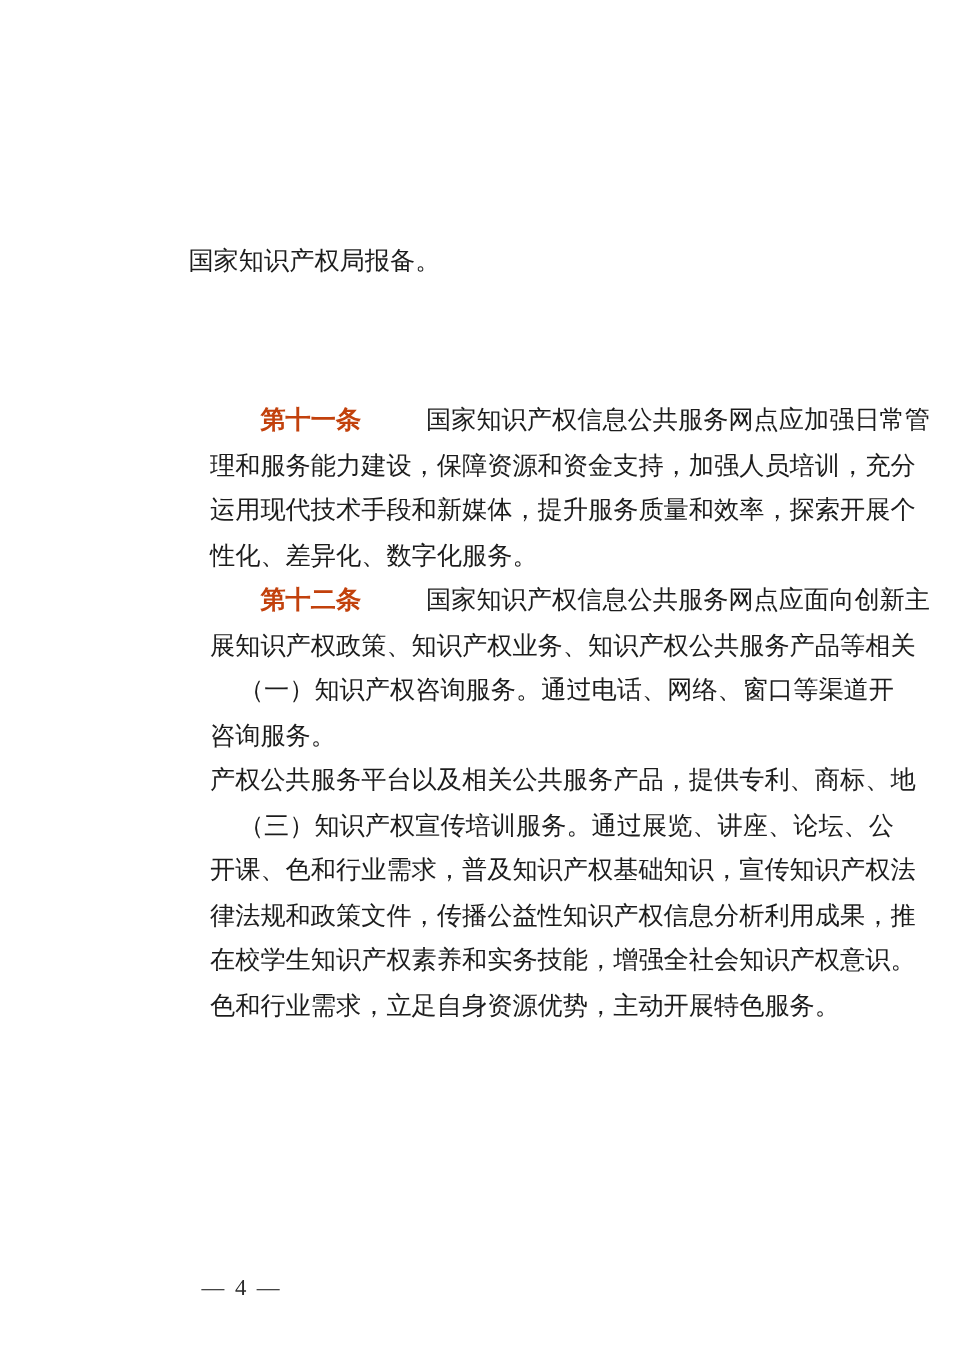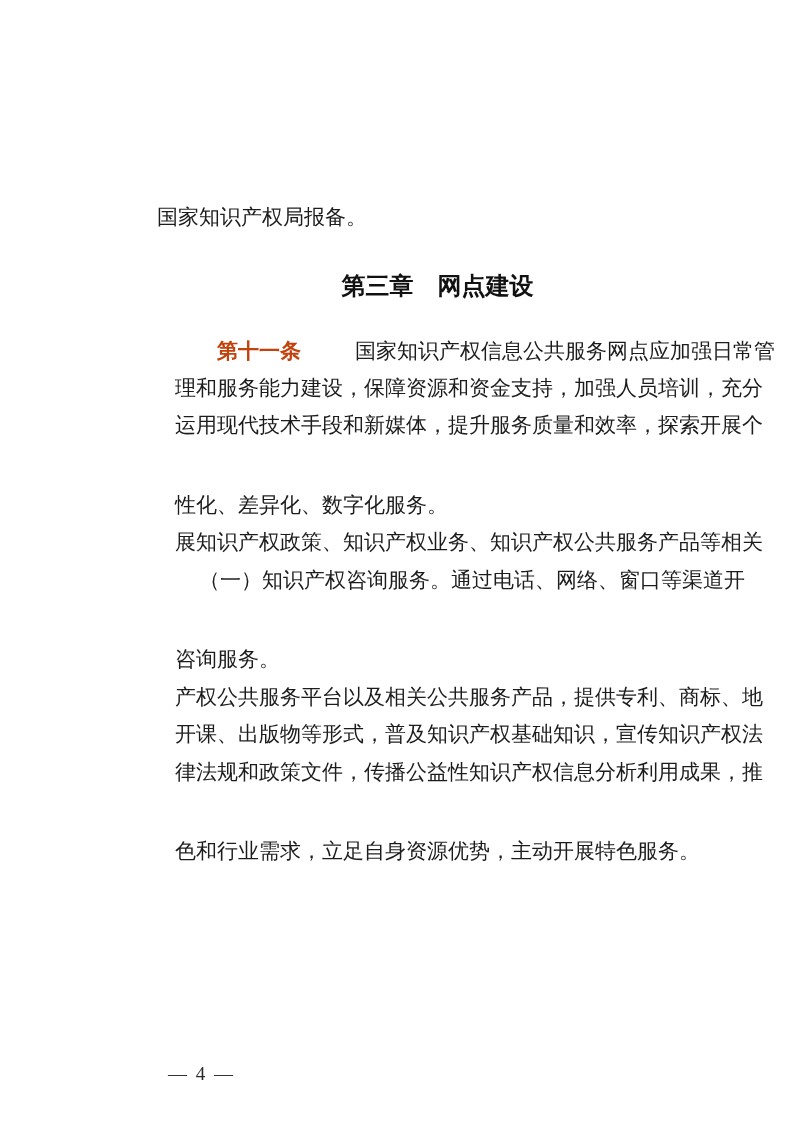--- a/index.html
+++ b/index.html
@@ -42,21 +42,21 @@
   }
   .line {
     height: 37.5px;
     line-height: 37.5px;
     text-align: justify;
     text-align-last: justify;
     text-justify: inter-character;
     white-space: nowrap;
   }
   .line.first { padding-left: 42px; }
-  .line.end { text-align-last: left; margin-top: 42px; }
+  .line.end { text-align-last: left; }
   .term {
     font-family: "Liberation Sans", "DejaVu Sans", sans-serif;
     font-weight: 700;
     margin-right: 18px;
     color: #c2410c;
   }
   .page-num {
     position: absolute;
     left: 114px;
     top: 1006px;
@@ -66,38 +66,40 @@
     line-height: 28px;
   }
 </style>
 </head>
 <body>
 
 <div class="page">
 
   <div class="intro">国家知识产权局报备。</div>
 
-  <div class="chapter">第三章　网点建设</div>
 
   <div class="body-text">
 
     <div class="line first"><span class="term">第十一条</span><span>国家知识产权信息公共服务网点应加强日常管</span></div>
     <div class="line">理和服务能力建设，保障资源和资金支持，加强人员培训，充分</div>
     <div class="line">运用现代技术手段和新媒体，提升服务质量和效率，探索开展个</div>
     <div class="line end">性化、差异化、数字化服务。</div>
 
+    <div class="line first"><span class="term">第十二条</span><span>国家知识产权信息公共服务网点应面向创新主</span></div>
 
     <div class="line">展知识产权政策、知识产权业务、知识产权公共服务产品等相关</div>
     <div class="line first">（一）知识产权咨询服务。通过电话、网络、窗口等渠道开</div>
     <div class="line end">咨询服务。</div>
 
     <div class="line">产权公共服务平台以及相关公共服务产品，提供专利、商标、地</div>
 
-    <div class="line">开课、出版物等形式，普及知识产权基础知识，宣传知识产权法</div>
+    <div class="line first">（三）知识产权宣传培训服务。通过展览、讲座、论坛、公</div>
+    <div class="line">开课、色和行业需求，普及知识产权基础知识，宣传知识产权法</div>
     <div class="line">律法规和政策文件，传播公益性知识产权信息分析利用成果，推</div>
+    <div class="line end">在校学生知识产权素养和实务技能，增强全社会知识产权意识。</div>
 
     <div class="line end">色和行业需求，立足自身资源优势，主动开展特色服务。</div>
 
   </div>
 
   <div class="page-num">— 4 —</div>
 
 </div>
 
 </body></html>

